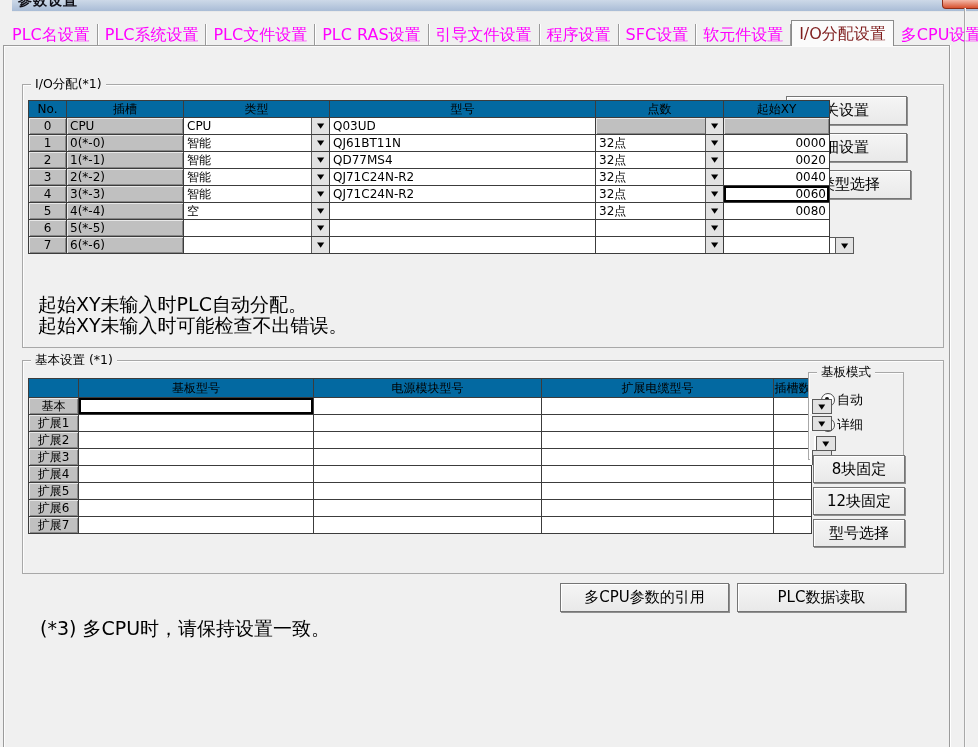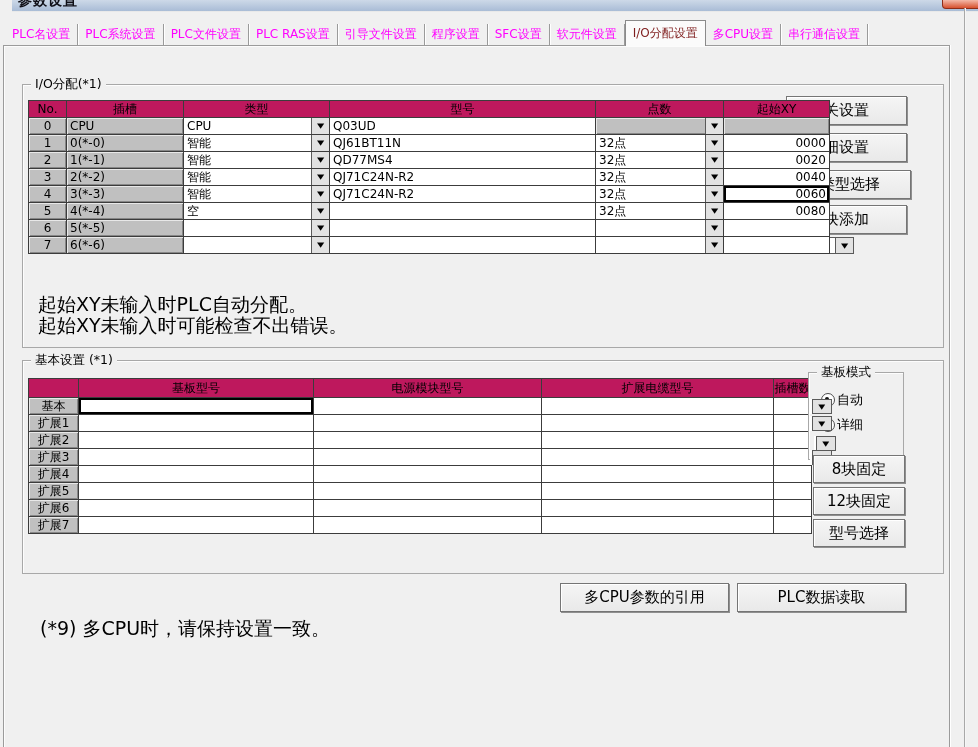--- a/index.html
+++ b/index.html
@@ -9,21 +9,21 @@
   
   .titlebar{position:absolute;left:0;top:0;width:978px;height:11px;
             background:linear-gradient(#cdd9e8,#a9bcd6);border-bottom:1px solid #e9e9e9;overflow:hidden;margin-left:12px;}
   .title-text{position:absolute;left:6px;top:-8px;font-size:14px;font-weight:bold;color:#101018;letter-spacing:1px;}
   .close-btn{position:absolute;right:1px;top:0;width:45px;height:8px;
              background:linear-gradient(#f4b9a8,#d7512f);border:1px solid #8f2d18;border-top:none;
              border-radius:0 0 4px 4px;}
 
   
   .tabstrip{position:absolute;left:5px;top:20px;height:25px;display:flex;align-items:flex-end;z-index:6;}
-  .tab{height:21px;line-height:21px;padding:0 7px;color:#ff00ff;font-size:12px;
+  .tab{height:21px;line-height:21px;padding:0 7px;color:#ff00ff;font-size:16px;
        border-right:1px solid #9a9a9a;box-shadow:1px 0 0 #ffffff;white-space:nowrap;cursor:default;}
   .tab.active{height:25px;line-height:25px;background:#fbfbfb;color:#7f1d1d;
               border:1px solid #8a8a8a;border-bottom:none;box-shadow:none;margin-bottom:-1px;}
 
   
   .page{position:absolute;left:3px;top:45px;width:945px;height:702px;background:#f0f0f0;
         border:1px solid #9b9b9b;box-shadow:inset 1px 1px 0 #fcfcfc,1px 0 0 #ffffff;}
   .edge2{position:absolute;left:964px;top:8px;width:1px;height:739px;background:#a8a8a8;
          box-shadow:1px 0 0 #f6f6f6;}
 
@@ -33,21 +33,21 @@
 
   
   .btn{position:absolute;background:linear-gradient(#f5f5f5,#e9e9e9);border:1px solid #757575;
        box-shadow:1px 1px 0 #8f8f8f,inset 1px 1px 0 #ffffff;
        display:flex;align-items:center;justify-content:center;font-size:15px;white-space:nowrap;cursor:default;}
 
   
   .grid{position:absolute;display:grid;background:#fff;border-top:1px solid #3c3c3c;border-left:1px solid #3c3c3c;}
   .cell{position:relative;border-right:1px solid #3c3c3c;border-bottom:1px solid #3c3c3c;
         display:flex;align-items:center;padding:0 3px;overflow:hidden;background:#fff;font-size:12px;white-space:nowrap;}
-  .hd{background:#be185d;justify-content:center;padding:0 13px;}
+  .hd{background:#0369a1;justify-content:center;padding:0 13px;}
   .gray{background:#c0c0c0;box-shadow:inset 1px 1px 0 #e8e8e8,inset -1px -1px 0 #878787;}
   .center{justify-content:center;}
   .rightal{justify-content:flex-end;}
   .hasdd{padding-right:21px;}
   .dd{position:absolute;right:0;top:0;bottom:0;width:17px;background:#e2e2e2;border-left:1px solid #5a5a5a;
       display:flex;align-items:center;justify-content:center;}
   .dd::after{content:"▼";font-size:7px;color:#000;transform:scale(1.35,1);}
   .focus{box-shadow:inset 0 0 0 2px #000;}
 
   #io-table{left:28px;top:100px;grid-template-columns:38px 117px 146px 266px 128px 106px;
@@ -114,21 +114,20 @@
     <div class="tab">串行通信设置</div>
   </div>
 
   <div class="group" style="left:22px;top:84px;width:920px;height:262px;">
     <span class="group-label">I/O分配(*1)</span>
   </div>
 
   <div class="btn sidebtn" id="btn-switch">关设置</div>
   <div class="btn sidebtn" id="btn-detail">细设置</div>
   <div class="btn sidebtn" id="btn-typesel">类型选择</div>
-  <div class="btn sidebtn" id="btn-moduleadd">块添加</div>
   <div class="minicombo">
     <span class="dd"></span>
   </div>
 
   <div class="grid" id="io-table">
 
     <div class="cell hd">No.</div>
     <div class="cell hd">插槽</div>
     <div class="cell hd">类型</div>
     <div class="cell hd">型号</div>
@@ -323,15 +322,15 @@
   <div class="slotdd" style="left:816px;top:436px;"></div>
   <div class="slotdd" style="left:812px;top:450px;z-index:4;"></div>
 
   <div class="btn" id="btn-fix8">8块固定</div>
   <div class="btn" id="btn-fix12">12块固定</div>
   <div class="btn" id="btn-modelsel">型号选择</div>
 
   <div class="btn" id="btn-multicpu">多CPU参数的引用</div>
   <div class="btn" id="btn-plcread">PLC数据读取</div>
 
-  <div class="note" style="left:40px;top:616px;">(*9) 多CPU时，请保持设置一致。</div>
+  <div class="note" style="left:40px;top:616px;">(*3) 多CPU时，请保持设置一致。</div>
 
 </div>
 
 </body></html>

